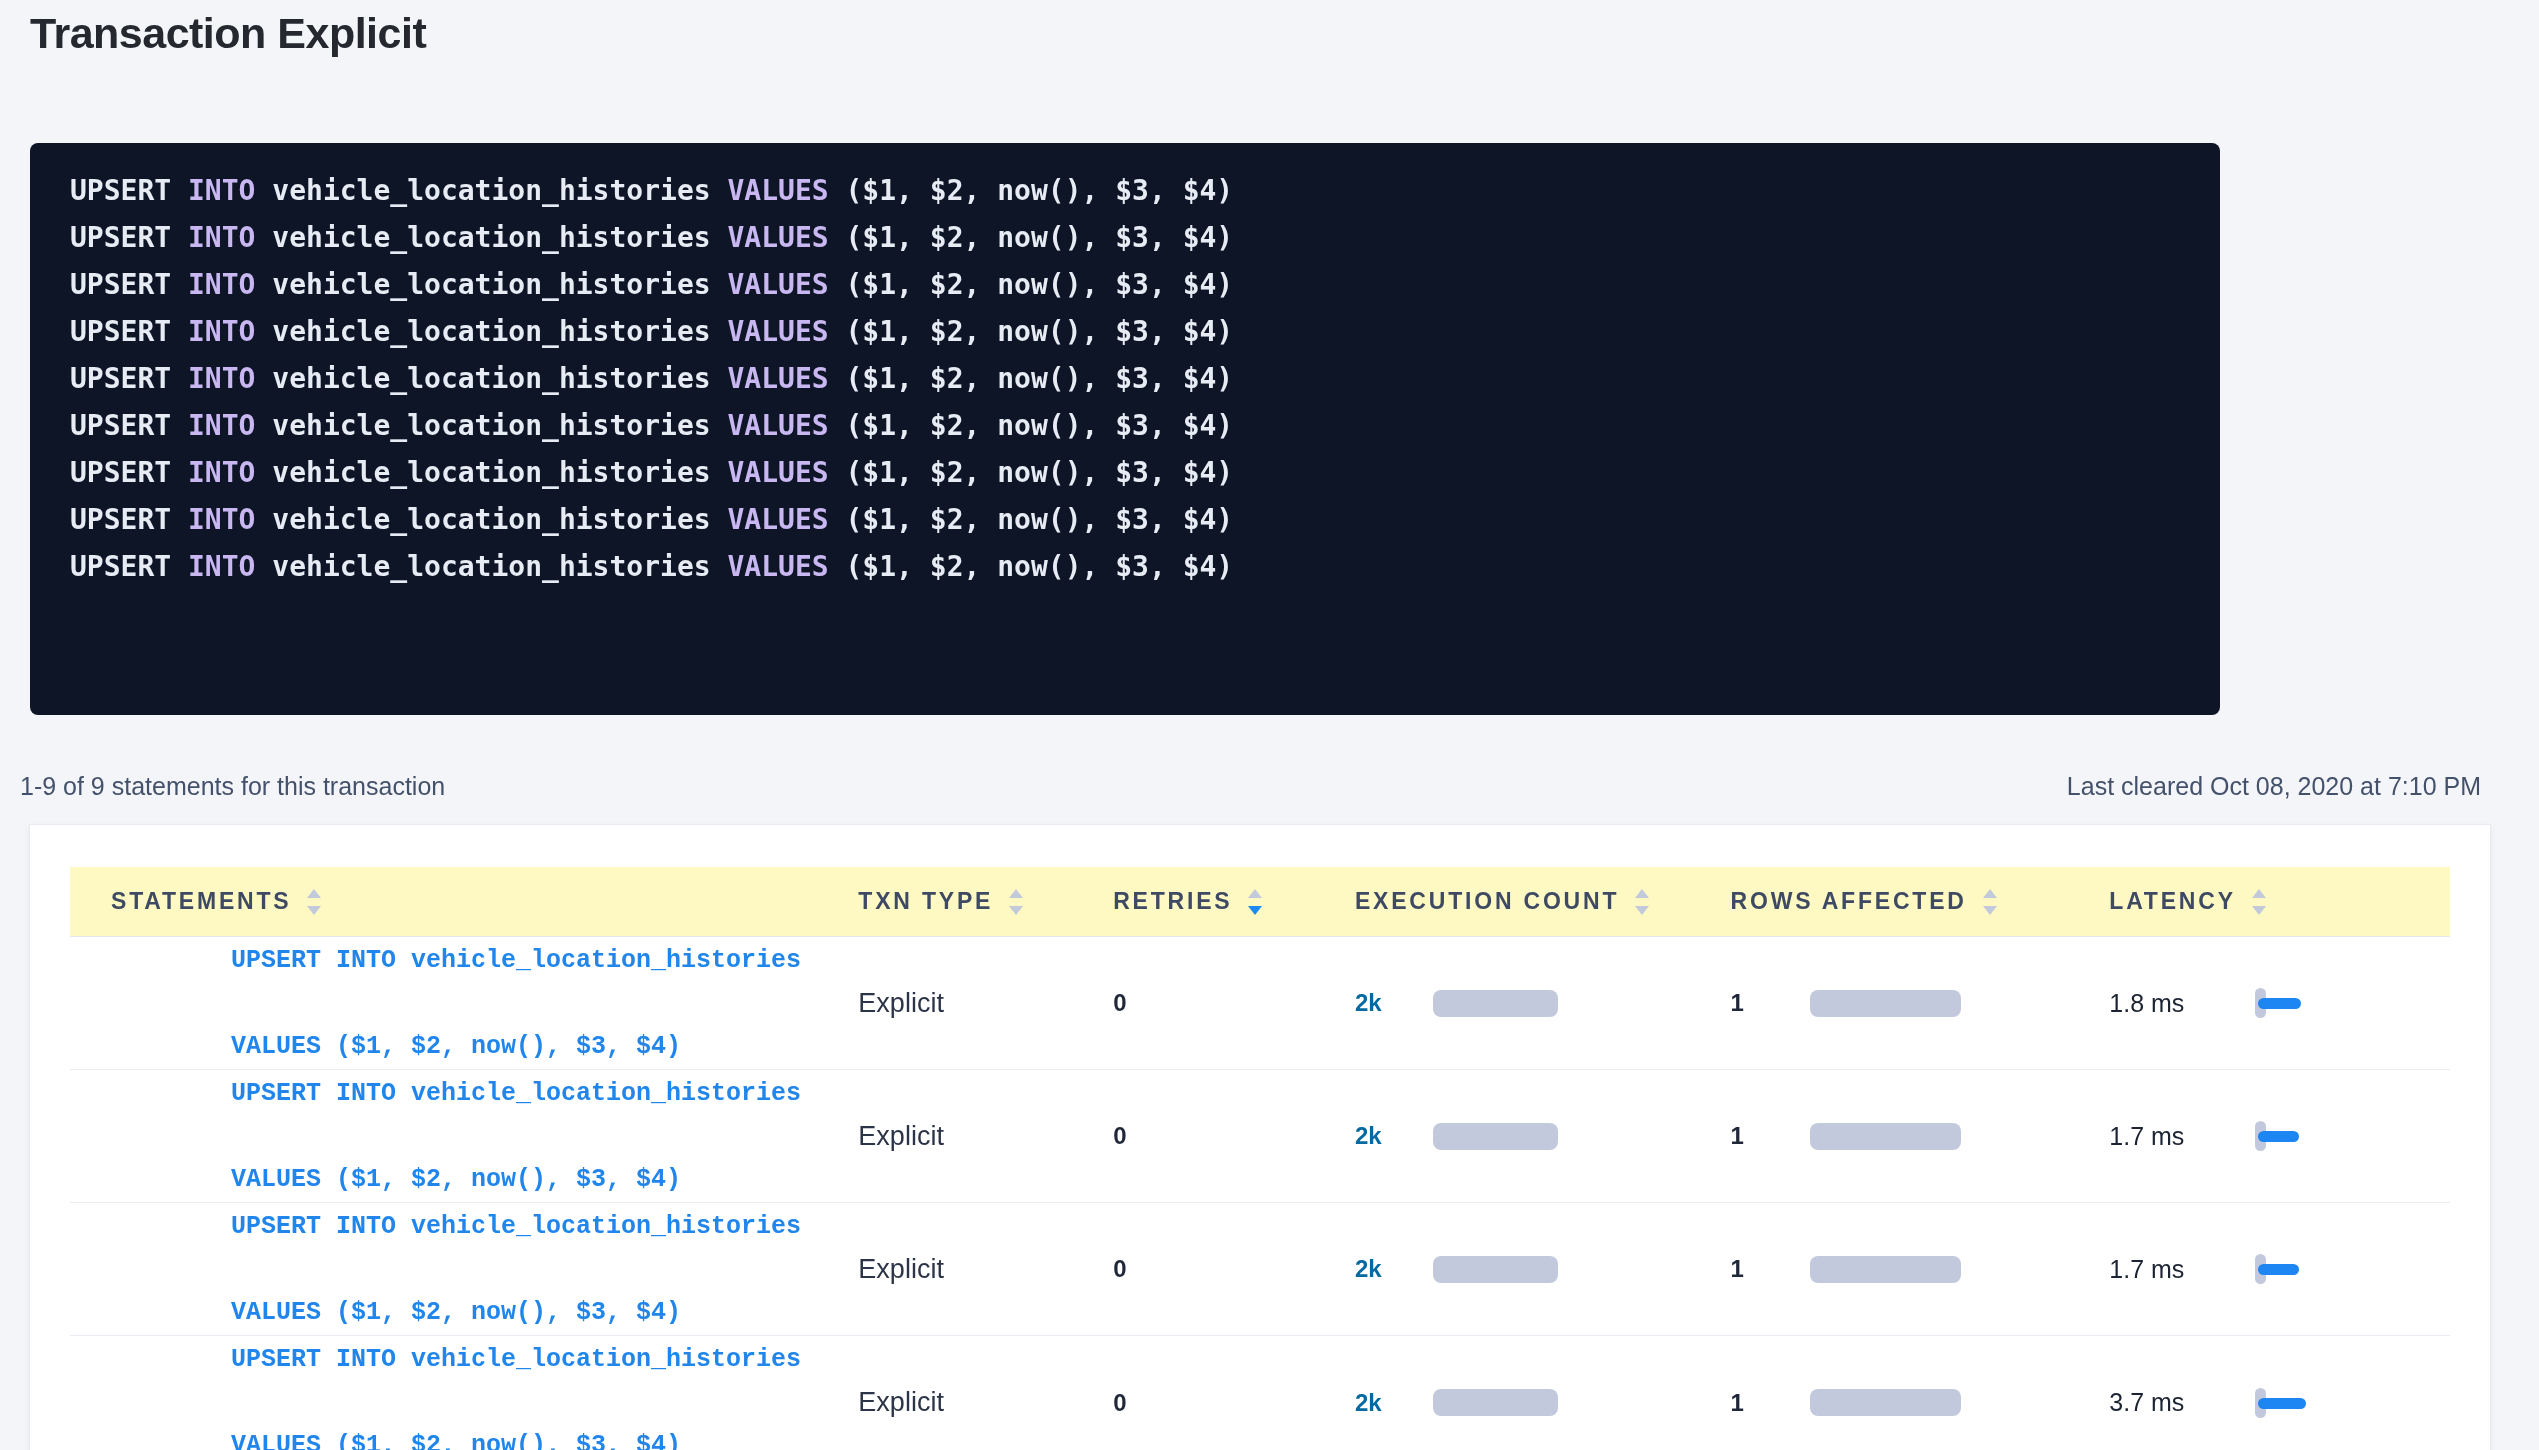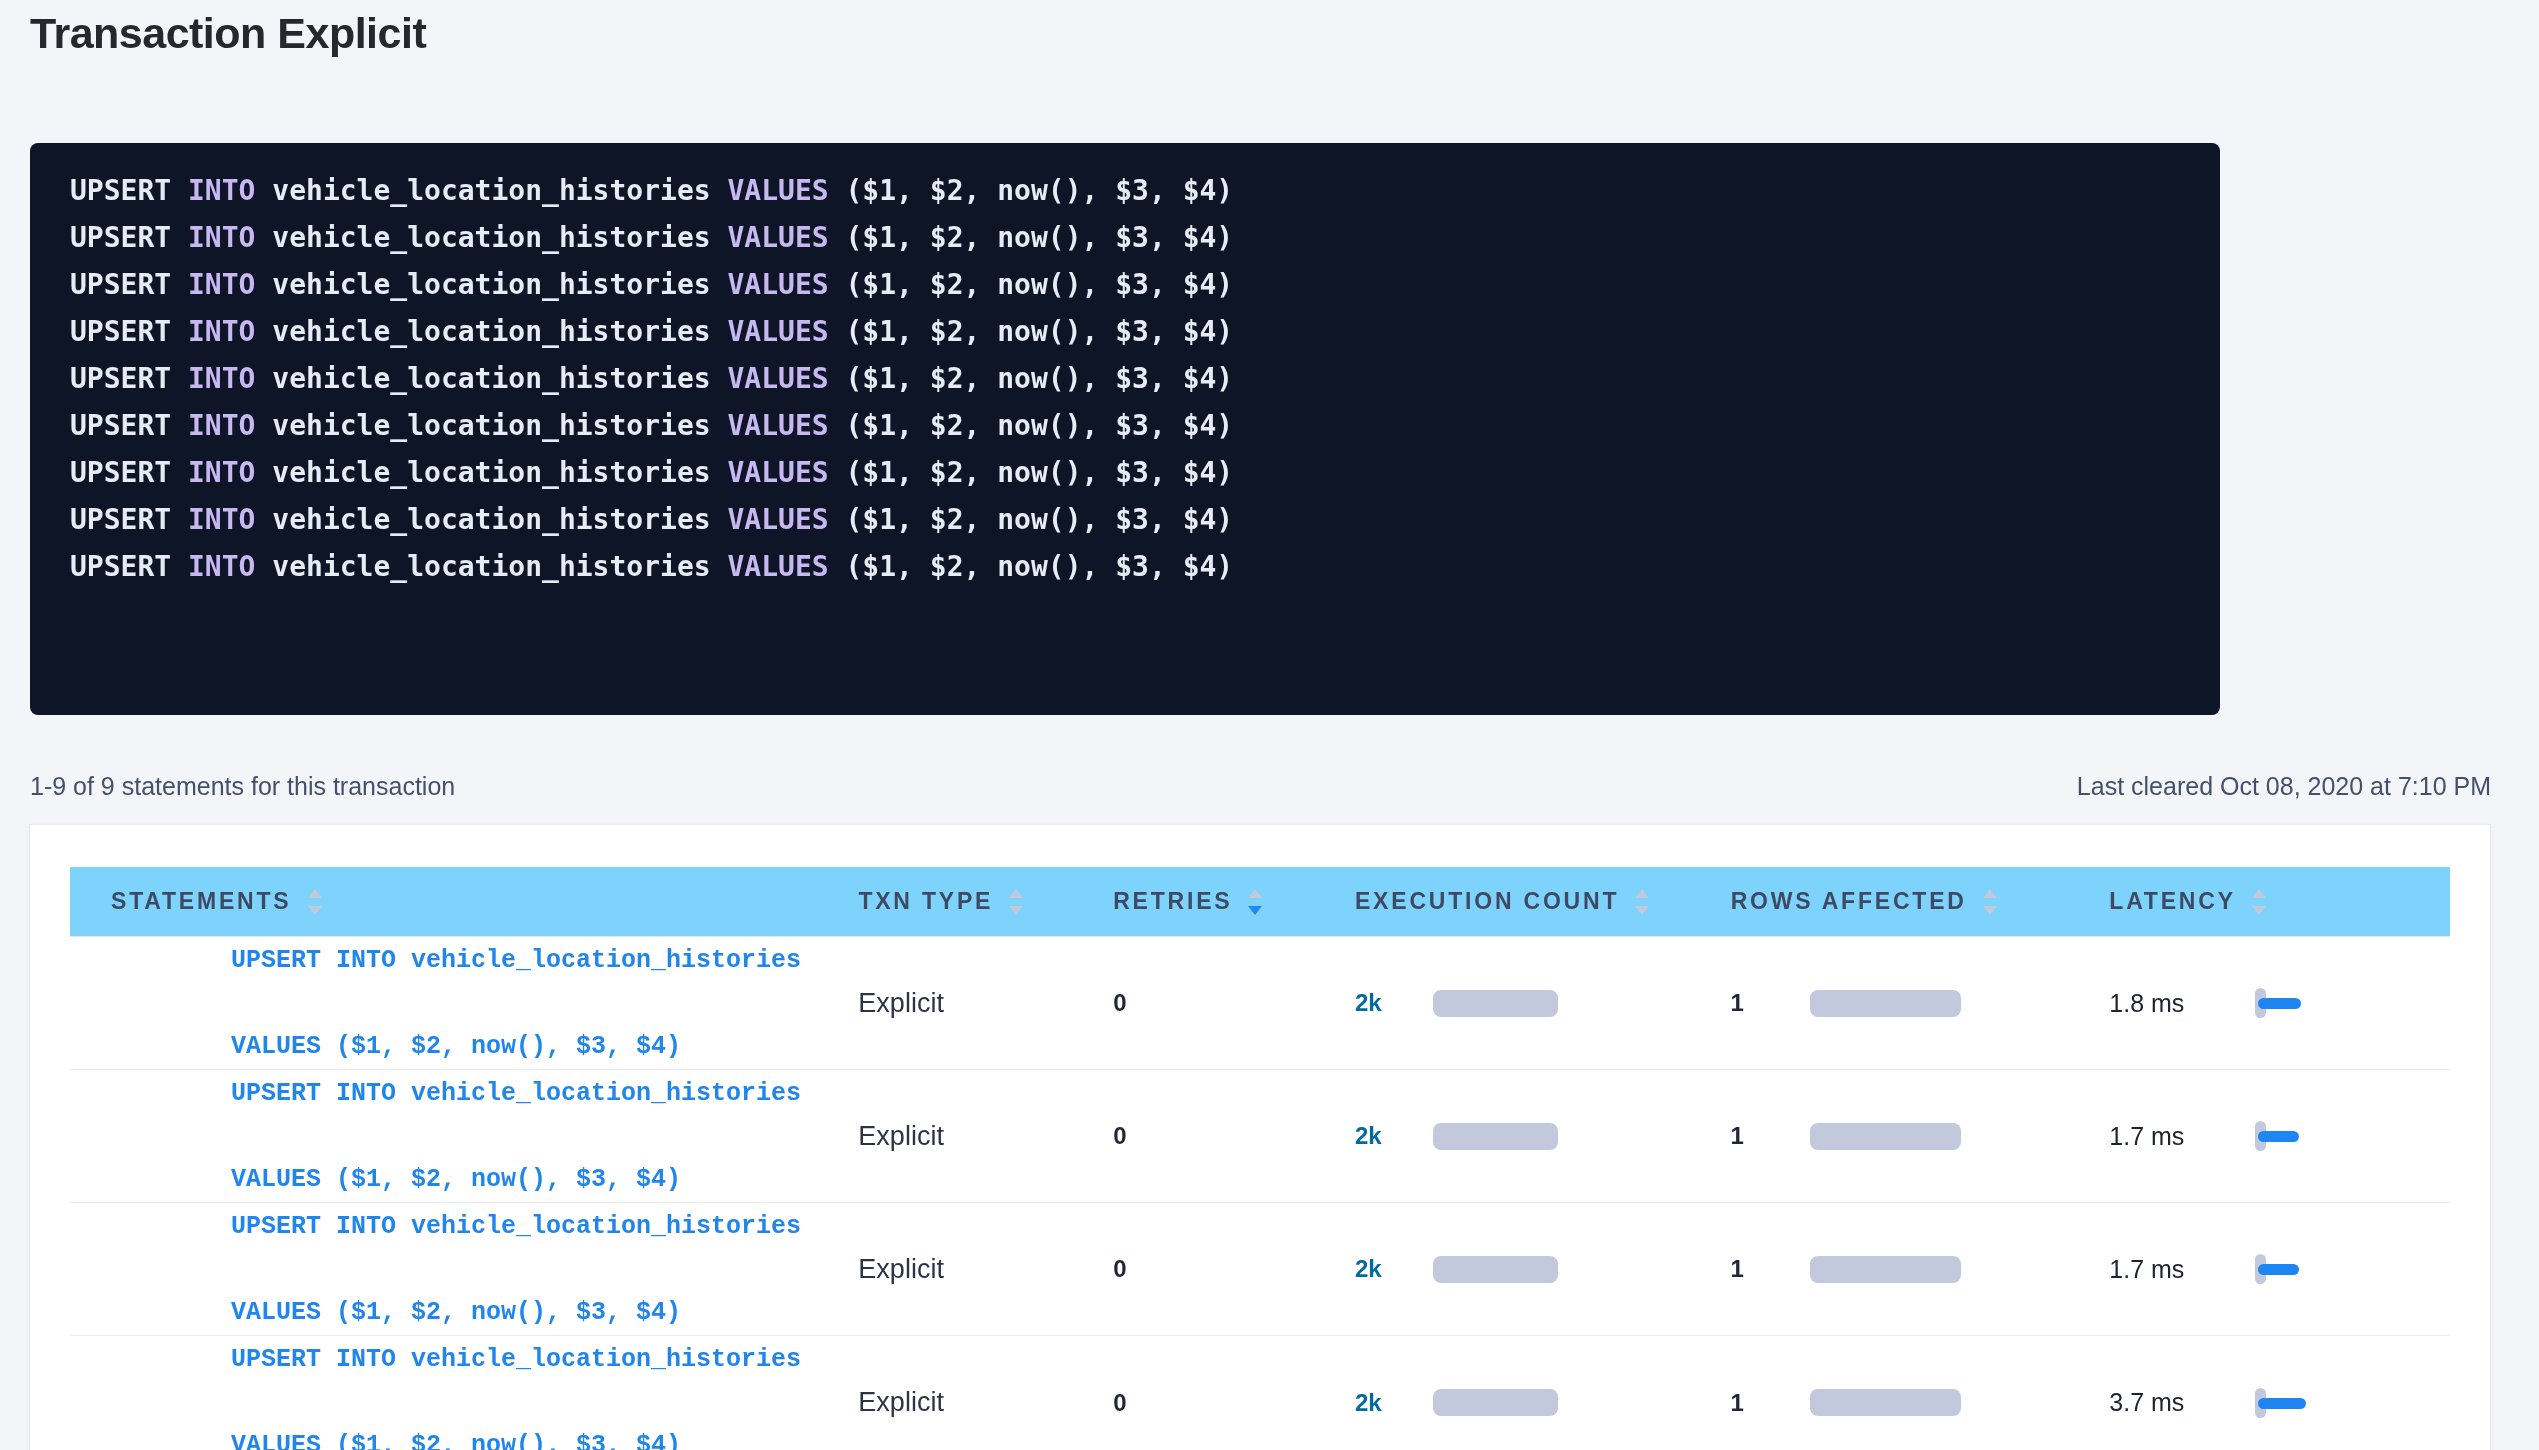--- a/index.html
+++ b/index.html
@@ -28,40 +28,39 @@
     font-family:"DejaVu Sans Mono", monospace;
     font-weight:bold; font-size:28px; line-height:47px;
     color:#e7ecf4;
     overflow:hidden;
   }
   .code-line{ white-space:pre; }
   .code-line .kw{ color:#c8b7f1; }
 
   
   .meta-row{
-    position:absolute; left:30px; top:770px; width:2461px;
+    position:absolute; left:20px; top:770px; width:2461px;
     display:flex; justify-content:space-between; align-items:center;
     font-size:25px; line-height:32px; color:#44516b;
   }
 
   
   .card{
     position:absolute; left:29px; top:824px;
     width:2462px; height:700px;
     background:#ffffff;
     border:1px solid #e8ebf2; border-bottom:none;
     box-shadow:0 2px 6px rgba(30,40,60,0.05);
     padding:42px 40px 0 40px;
   }
 
   .thead{
     display:flex; align-items:center;
-    height:70px; background:#7dd3fc;
+    height:70px; background:#fef9c3;
     border-bottom:1px solid #e2e7ef;
-    justify-content:flex-end;
   }
   .th{
     display:flex; align-items:center;
     font-size:23px; font-weight:700; letter-spacing:2.8px;
     color:#3e4a63; white-space:nowrap;
   }
   .c1{ width:789px; padding-left:41px; }
   .c2{ width:255px; }
   .c3{ width:242px; }
   .c4{ width:376px; }

